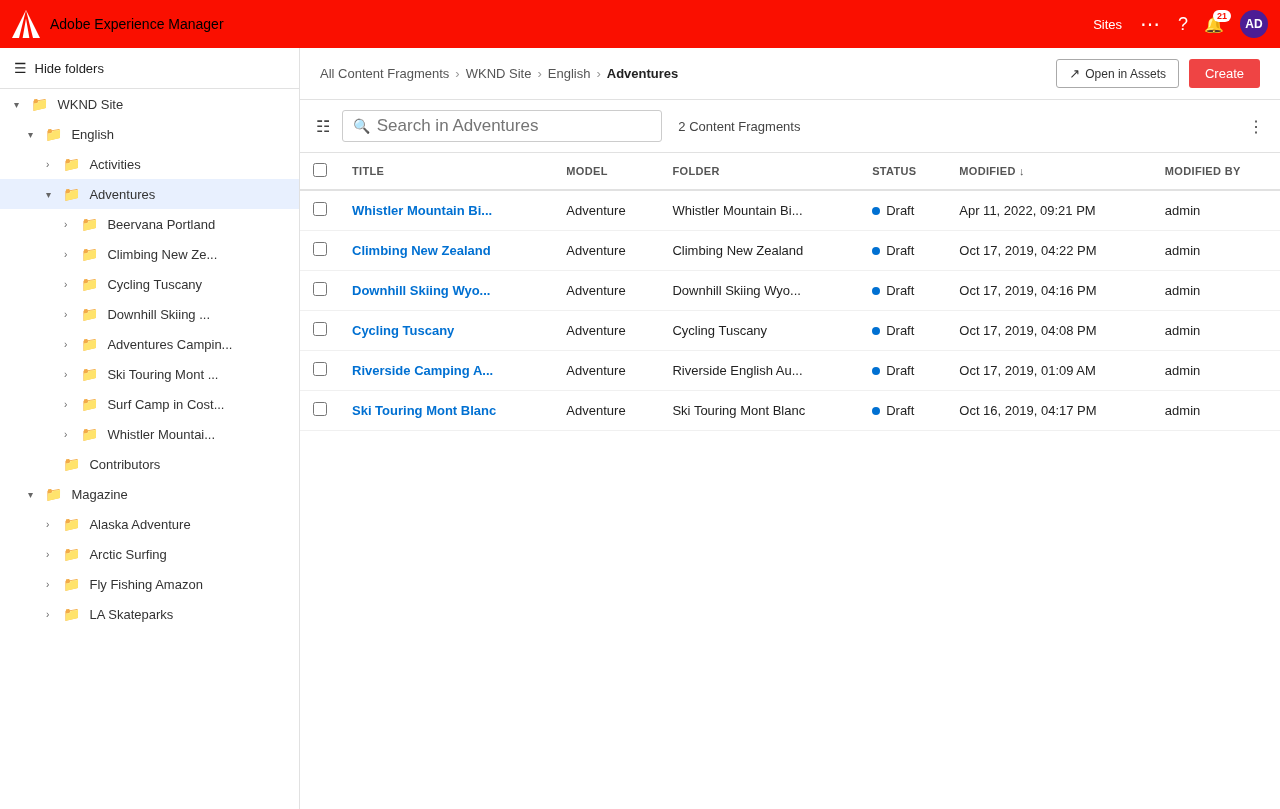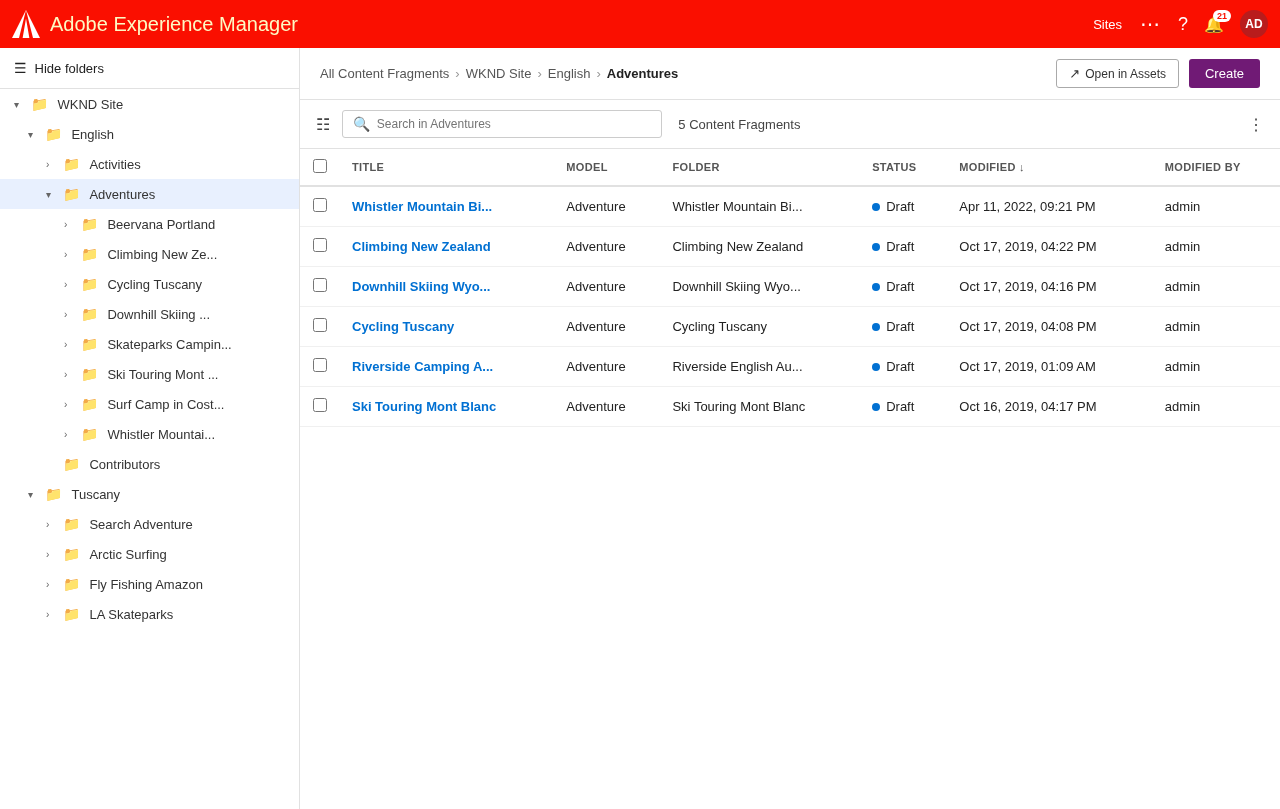--- a/index.html
+++ b/index.html
@@ -4,30 +4,30 @@
   <style>
     * { box-sizing: border-box; margin: 0; padding: 0; }
     body { font-family: 'Segoe UI', Arial, sans-serif; font-size: 13px; background: #fff; color: #222; height: 809px; overflow: hidden; }
 
     
     .topbar {
       display: flex; align-items: center; height: 48px;
       background: #fa0f00; padding: 0 12px; gap: 10px;
     }
     .topbar-logo { width: 28px; height: 28px; }
-    .topbar-title { color: #fef9c3; font-size: 20px; font-weight: 400; flex: 1; }
+    .topbar-title { color: #000000; font-size: 14px; font-weight: 400; flex: 1; }
     .topbar-sites { color: #fff; font-size: 13px; margin-right: 8px; }
     .topbar-icons { display: flex; align-items: center; gap: 16px; }
     .topbar-icon { color: #fff; font-size: 18px; cursor: pointer; position: relative; }
     .notif-badge {
       position: absolute; top: -5px; right: -7px;
       background: #fff; color: #fa0f00; font-size: 9px;
       border-radius: 10px; padding: 1px 4px; font-weight: 700;
     }
-    .avatar { width: 28px; height: 28px; border-radius: 50%; background: #b91c1c; display: flex; align-items: center; justify-content: center; color: #fff; font-size: 12px; font-weight: 600; }
+    .avatar { width: 28px; height: 28px; border-radius: 50%; background: #4c1d95; display: flex; align-items: center; justify-content: center; color: #fff; font-size: 12px; font-weight: 600; }
 
     
     .layout { display: flex; height: calc(809px - 48px); }
 
     
     .sidebar {
       width: 300px; min-width: 300px; border-right: 1px solid #e1e1e1;
       overflow-y: auto; background: #fff;
     }
     .sidebar-header {
@@ -55,35 +55,35 @@
     .breadcrumb .sep { color: #999; }
     .breadcrumb .current { color: #222; font-weight: 600; }
     .breadcrumb a { color: #555; text-decoration: none; }
     .breadcrumb-actions { display: flex; align-items: center; gap: 10px; }
     .btn-open-assets {
       display: flex; align-items: center; gap: 5px;
       border: 1px solid #aaa; background: #fff; color: #333;
       padding: 6px 12px; border-radius: 3px; cursor: pointer; font-size: 12px;
     }
     .btn-create {
-      background: #701a75; color: #fff; border: none;
+      background: #ef4444; color: #fff; border: none;
       padding: 7px 16px; border-radius: 3px; cursor: pointer; font-size: 13px; font-weight: 500;
     }
 
     
     .toolbar {
       display: flex; align-items: center; padding: 10px 16px; gap: 12px; border-bottom: 1px solid #e1e1e1;
     }
     .filter-icon { color: #444; font-size: 16px; cursor: pointer; }
     .search-box {
       display: flex; align-items: center; border: 1px solid #ccc; border-radius: 3px;
       padding: 5px 10px; gap: 6px; width: 320px; background: #fff;
     }
     .search-box input {
-      border: none; outline: none; font-size: 12px; color: #555; width: 100%;
+      border: none; outline: none; font-size: 17px; color: #555; width: 100%;
     }
     .fragment-count { font-size: 13px; color: #444; margin-left: 4px; }
     .spacer { flex: 1; }
     .columns-icon { color: #444; font-size: 16px; cursor: pointer; }
 
     
     .table-wrap { flex: 1; overflow-y: auto; }
     table { width: 100%; border-collapse: collapse; }
     thead th {
       text-align: left; font-size: 11px; font-weight: 600; color: #555;
@@ -172,21 +172,21 @@
           <span class="label">Cycling Tuscany</span>
         </div>
         <div class="tree-item" style="padding-left: 64px;">
           <span class="chevron">›</span>
           <span class="folder-icon">📁</span>
           <span class="label">Downhill Skiing ...</span>
         </div>
         <div class="tree-item" style="padding-left: 64px;">
           <span class="chevron">›</span>
           <span class="folder-icon">📁</span>
-          <span class="label">Skateparks Campin...</span>
+          <span class="label">Adventures Campin...</span>
         </div>
         <div class="tree-item" style="padding-left: 64px;">
           <span class="chevron">›</span>
           <span class="folder-icon">📁</span>
           <span class="label">Ski Touring Mont ...</span>
         </div>
         <div class="tree-item" style="padding-left: 64px;">
           <span class="chevron">›</span>
           <span class="folder-icon">📁</span>
           <span class="label">Surf Camp in Cost...</span>
@@ -197,26 +197,26 @@
           <span class="label">Whistler Mountai...</span>
         </div>
         <div class="tree-item" style="padding-left: 46px;">
           <span class="chevron"></span>
           <span class="folder-icon">📁</span>
           <span class="label">Contributors</span>
         </div>
         <div class="tree-item" style="padding-left: 28px;">
           <span class="chevron">▾</span>
           <span class="folder-icon">📁</span>
-          <span class="label">Tuscany</span>
-        </div>
-        <div class="tree-item" style="padding-left: 46px;">
-          <span class="chevron">›</span>
-          <span class="folder-icon">📁</span>
-          <span class="label">Search Adventure</span>
+          <span class="label">Magazine</span>
+        </div>
+        <div class="tree-item" style="padding-left: 46px;">
+          <span class="chevron">›</span>
+          <span class="folder-icon">📁</span>
+          <span class="label">Alaska Adventure</span>
         </div>
         <div class="tree-item" style="padding-left: 46px;">
           <span class="chevron">›</span>
           <span class="folder-icon">📁</span>
           <span class="label">Arctic Surfing</span>
         </div>
         <div class="tree-item" style="padding-left: 46px;">
           <span class="chevron">›</span>
           <span class="folder-icon">📁</span>
           <span class="label">Fly Fishing Amazon</span>
@@ -249,21 +249,21 @@
         <button class="btn-create">Create</button>
       </div>
     </div>
 
     <div class="toolbar">
       <span class="filter-icon">☷</span>
       <div class="search-box">
         <span style="color:#888; font-size:14px;">🔍</span>
         <input type="text" placeholder="Search in Adventures" style="">
       </div>
-      <span class="fragment-count">5 Content Fragments</span>
+      <span class="fragment-count">2 Content Fragments</span>
       <div class="spacer"></div>
       <span class="columns-icon" style="font-size:16px;">⋮</span>
     </div>
 
     <div class="table-wrap">
       <table>
         <thead>
           <tr>
             <th class="col-check">
               <input type="checkbox" style="">

